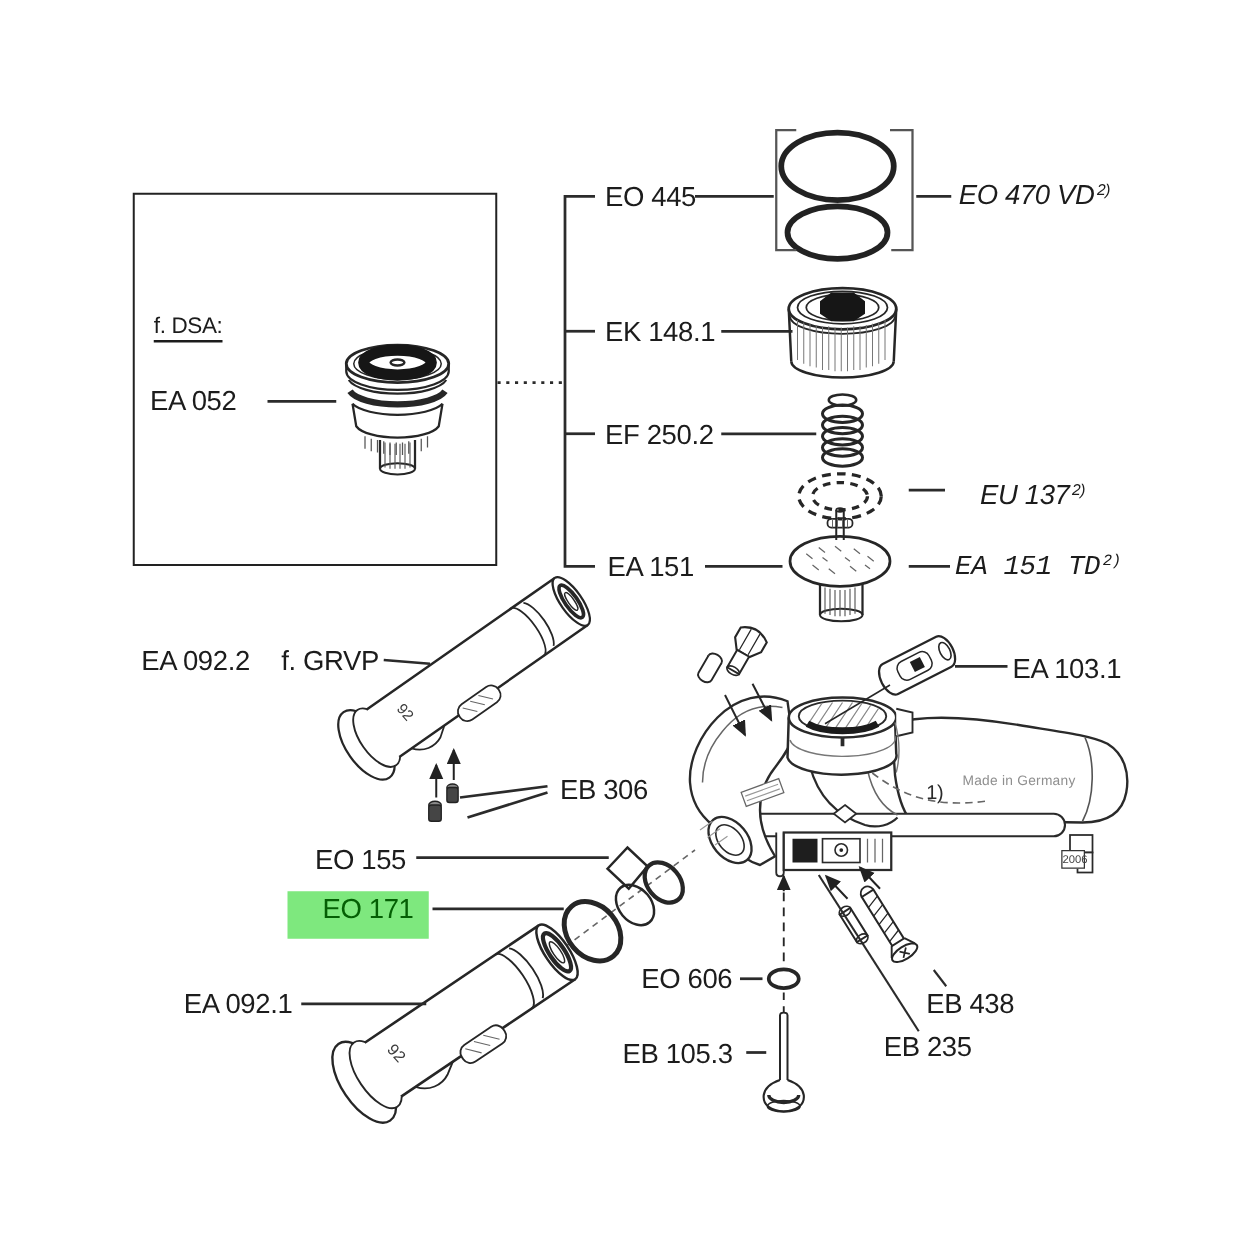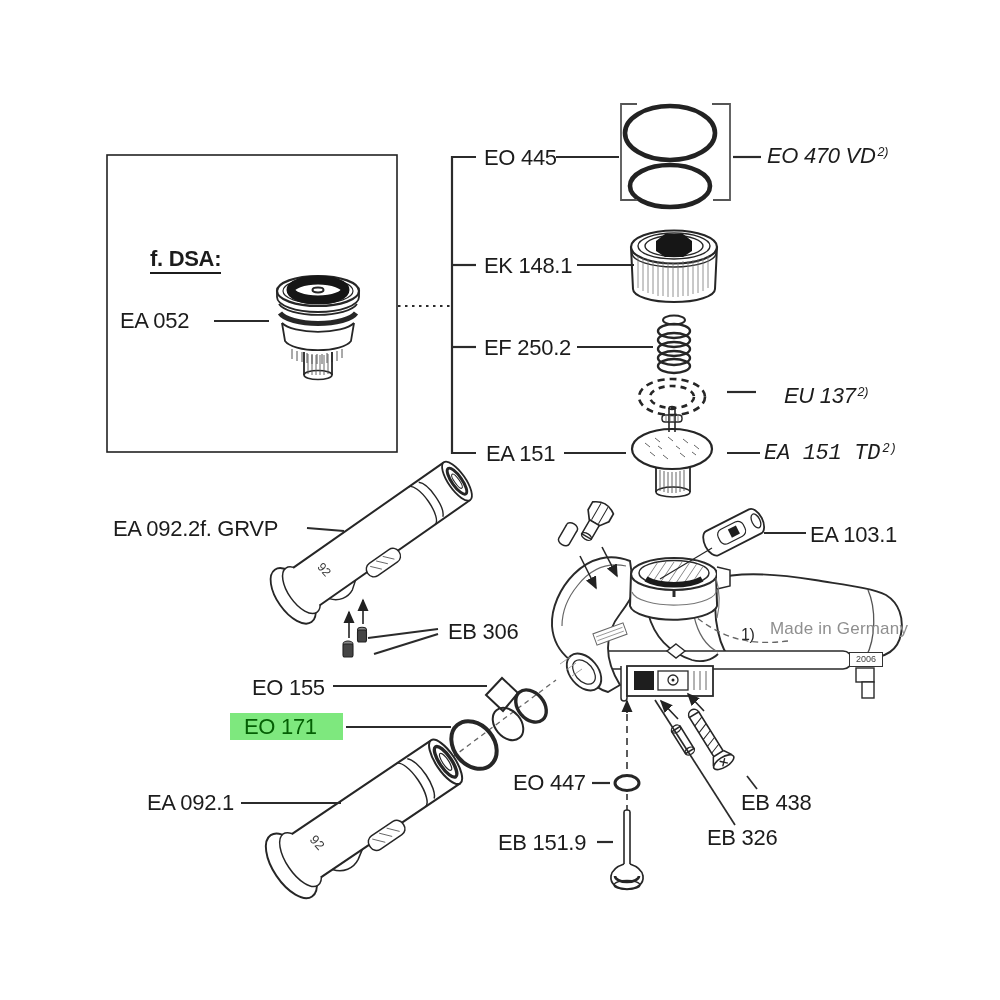--- a/index.html
+++ b/index.html
@@ -8,33 +8,33 @@
     font-family:"Liberation Sans", sans-serif;overflow:hidden;
   }
   #art{position:absolute;left:0;top:0;}
   .lbl{
     position:absolute;font-size:22px;color:#1c1c1c;white-space:nowrap;
     letter-spacing:-0.3px;line-height:1.05;
   }
   .it{font-style:italic;}
   .sup{font-size:12.5px;font-style:italic;position:relative;top:-7px;margin-left:2px;}
   .bold-underline{
-    font-weight:bold;font-size:22px;border-bottom:2.5px solid #1c1c1c;
-    padding-bottom:2px;display:inline-block;margin-left:27px;
-  }
-  .pair{display:flex;gap:0;}
+    font-weight:normal;font-size:18px;border-bottom:2.5px solid #1c1c1c;
+    padding-bottom:2px;display:inline-block;
+  }
+  .pair{display:flex;gap:25px;}
   #lbl-eo171{
-    left:230px;top:713px;width:113px;height:27px;background:#7ee87e;
-    color:#045f04;line-height:27px;padding-left:14px;box-sizing:border-box;
+    left:230px;top:713px;width:113px;height:38px;background:#7ee87e;
+    color:#045f04;line-height:27px;padding-left:28px;box-sizing:border-box;
     font-size:22px;
   }
-  .tiny-gray{font-size:17px;color:#8f8f8f;letter-spacing:0.2px;}
+  .tiny-gray{font-size:11px;color:#8f8f8f;letter-spacing:0.2px;}
   .note1{font-size:16px;color:#2b2b2b;}
   .badge{
-    position:absolute;left:849px;top:652px;width:34px;height:15px;
+    position:absolute;left:849px;top:680px;width:19px;height:15px;
     border:1.5px solid #333;box-sizing:border-box;font-size:9px;color:#444;
     text-align:center;line-height:12px;background:#fff;
   }
   .mark92{font-size:12px;color:#3a3a3a;transform:rotate(48deg);transform-origin:left top;}
   
   #lbl-fdsa{left:123px;top:247px;}
   #lbl-ea052{left:120px;top:309px;}
   #lbl-eo271{left:484px;top:146px;}
   #lbl-eo271vd{left:767px;top:144px;}
   #lbl-ek1481{left:484px;top:254px;text-align:right;}
@@ -334,24 +334,24 @@
   <span>EA 092.2</span>
   <span>f. GRVP</span>
 </div>
 
 <div class="lbl" id="lbl-eb306">EB 306</div>
 <div class="lbl" id="lbl-eo155">EO 155</div>
 
 <div class="lbl" id="lbl-eo171">EO 171</div>
 
 <div class="lbl" id="lbl-ea0921">EA 092.1</div>
-<div class="lbl" id="lbl-eo447">EO 447</div>
-<div class="lbl" id="lbl-eb1281">EB 151.9</div>
+<div class="lbl" id="lbl-eo447">EO 606</div>
+<div class="lbl" id="lbl-eb1281">EB 105.3</div>
 <div class="lbl" id="lbl-eb438">EB 438</div>
-<div class="lbl" id="lbl-eb235">EB 326</div>
+<div class="lbl" id="lbl-eb235">EB 235</div>
 <div class="lbl" id="lbl-ea1031">EA 103.1</div>
 
 <div class="lbl tiny-gray" id="lbl-made">Made in Germany</div>
 <div class="lbl note1" id="lbl-note1">1)</div>
 <div class="badge">2006</div>
 
 <div class="mark92" id="mark92-upper">92</div>
 <div class="mark92" id="mark92-lower">92</div>
 
 </body></html>

